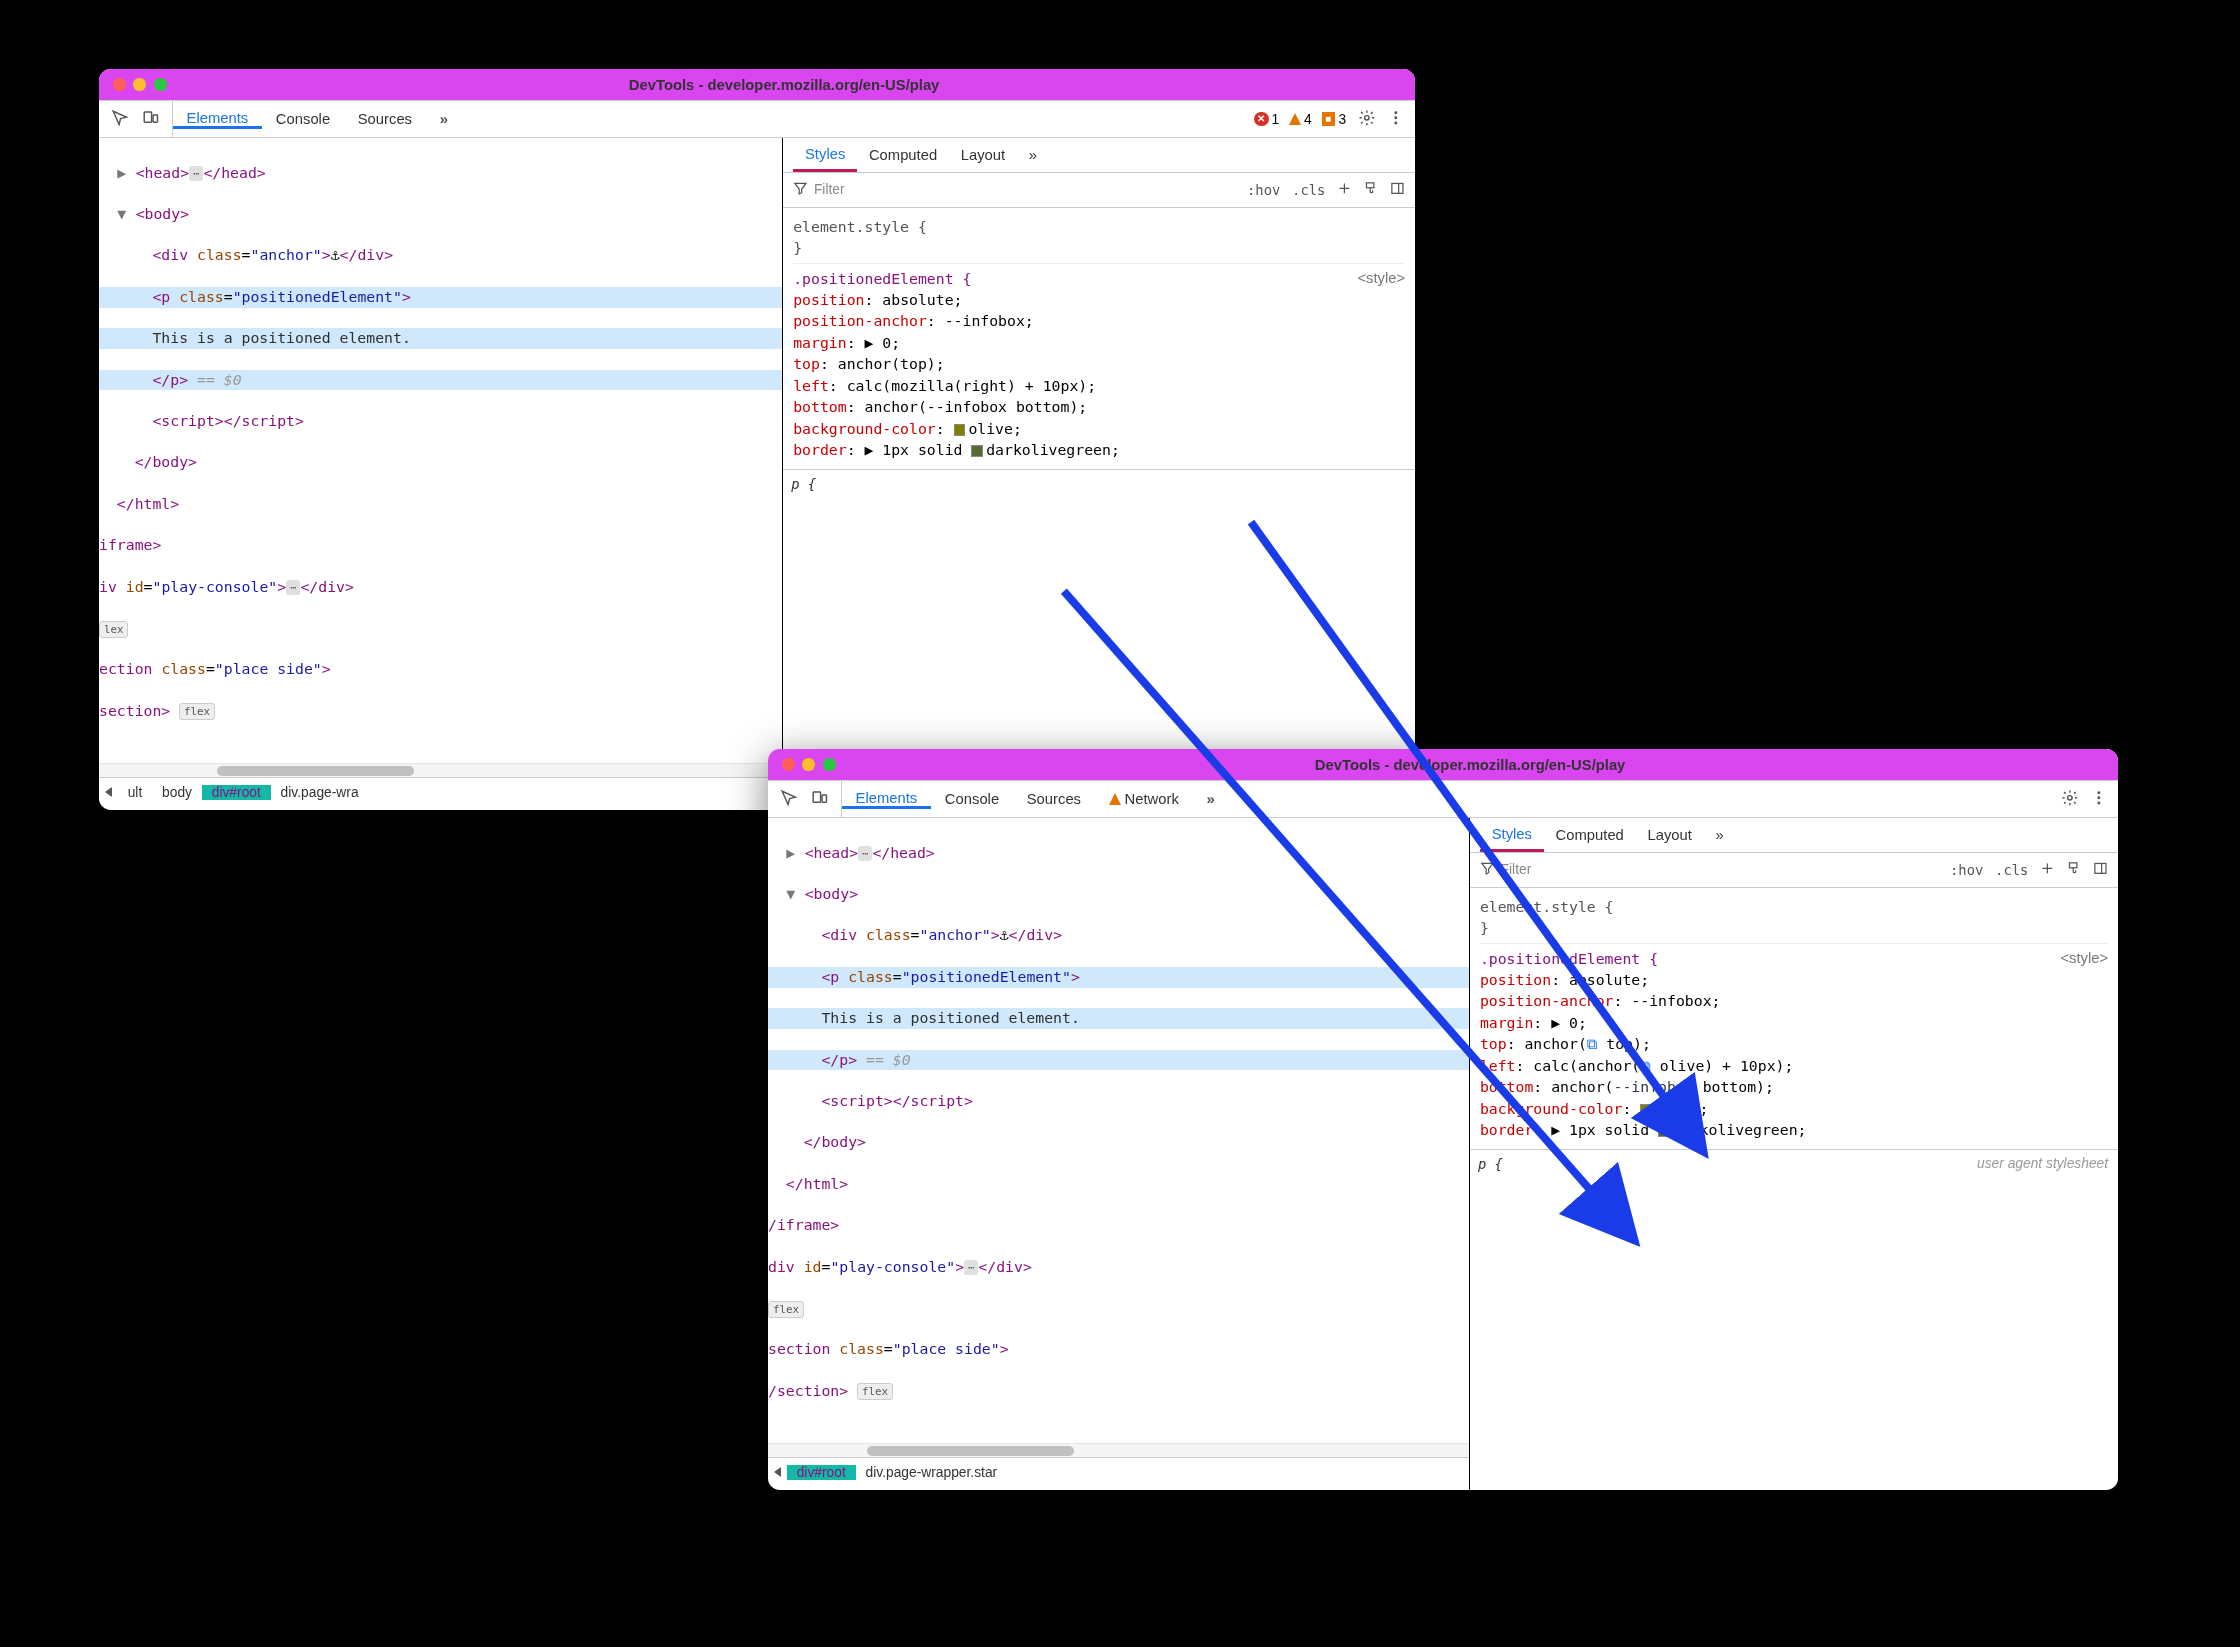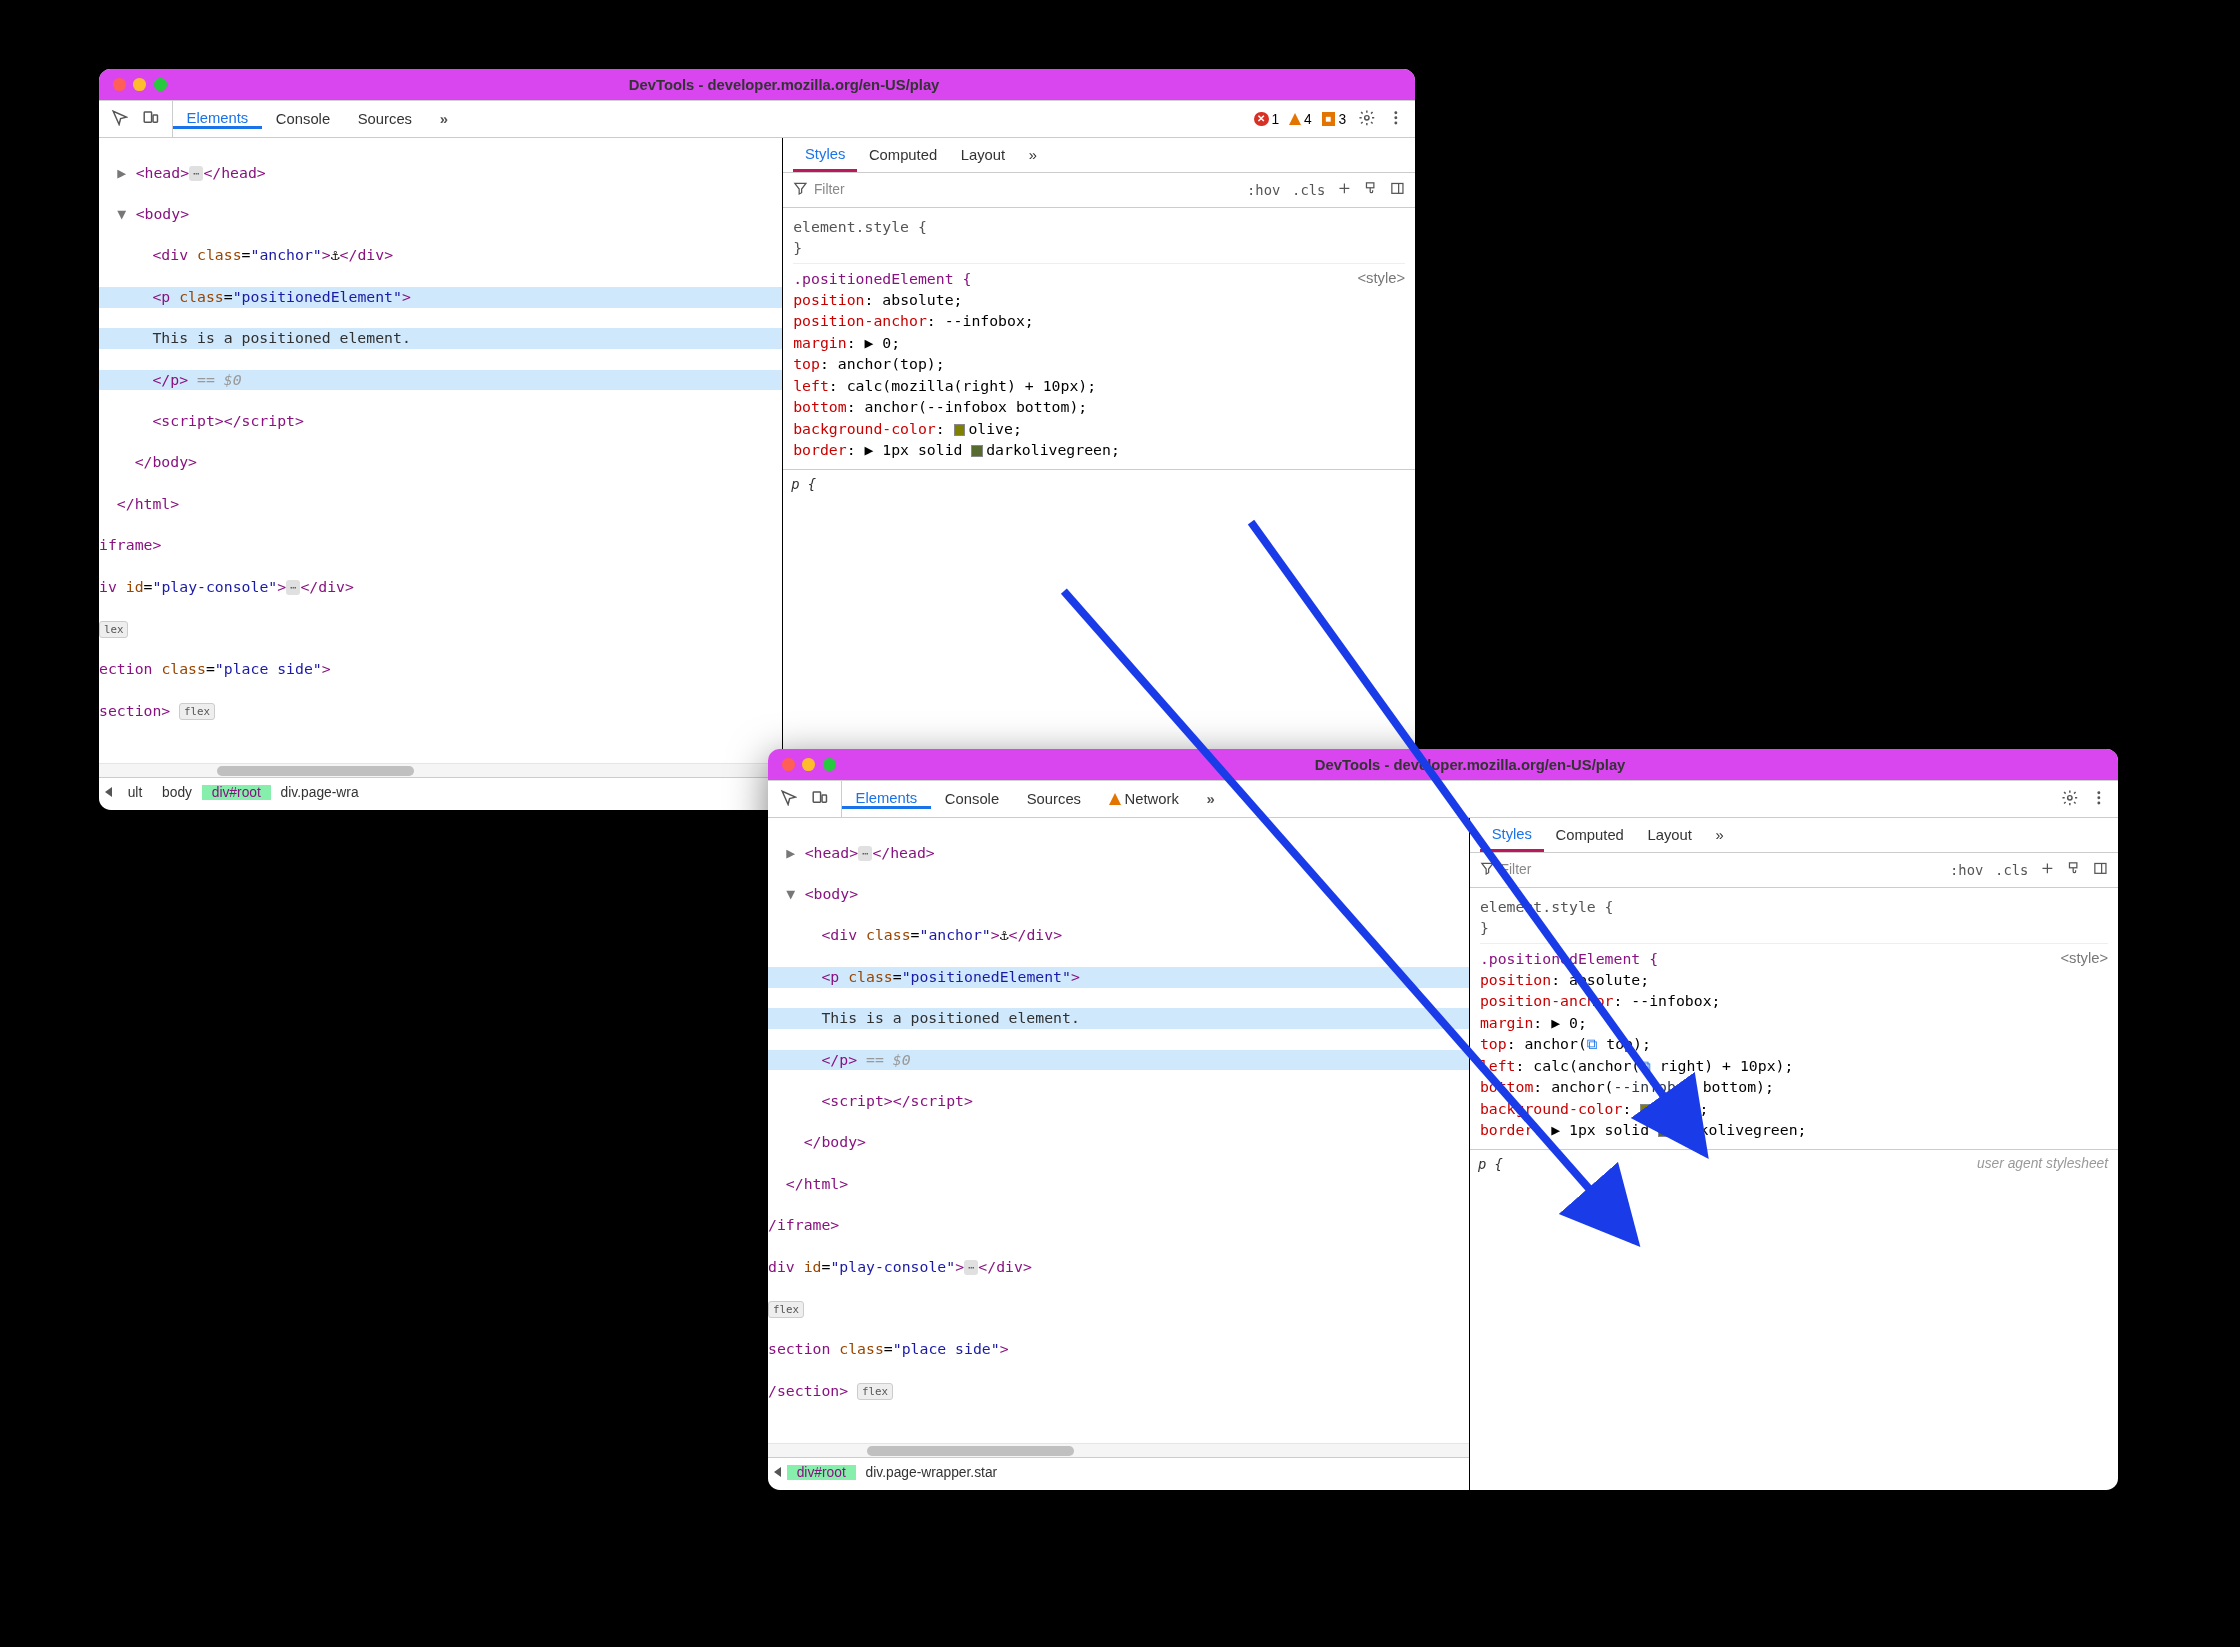--- a/index.html
+++ b/index.html
@@ -80,21 +80,21 @@
   .badge{display:inline-block;background:#eee;border:1px solid #ccc;border-radius:3px;padding:0 3.9px;font-size:10.8px;color:#555;vertical-align:middle;}
   .styles-body .selector{color:#881280;text-align:right;}
   .styles-body .prop{color:#c80000;}
   .styles-body .val{color:#000;}
   .styles-body .cvar{color:#303942;}
   .styles-body .lnk{color:#777;float:right;font-family:-apple-system,sans-serif;}
   .swatch{display:inline-block;width:11.8px;height:11.8px;border:1px solid #888;vertical-align:middle;margin-right:3px;}
   .linkicon{color:#1a73e8;display:inline-block;}
   .breadcrumb{height:29.6px;border-top:1px solid #ccc;display:flex;align-items:center;font-size:13.8px;font-family:-apple-system,sans-serif;color:#333;overflow:hidden;}
   .crumb{padding:0 9.9px;white-space:nowrap;}
-  .crumb.sel-c{background:#86efac;}
+  .crumb.sel-c{background:#14b8a6;}
   .crumb.purple{color:#881280;}
   .scrollbar{height:13.8px;background:#f5f5f5;position:relative;border-top:1px solid #e5e5e5;}
   .thumb{position:absolute;top:2px;height:9.9px;background:#c0c0c0;border-radius:4.9px;}
   .triangle-left{width:0;height:0;border-top:5.9px solid transparent;border-bottom:5.9px solid transparent;border-right:7.9px solid #555;margin:0 5.9px;}
   .ua-style{color:#999;font-style:italic;font-family:-apple-system,sans-serif;float:right;}
   svg.arrow{position:absolute;pointer-events:none;z-index:50;}
 </style>
 </head>
 <body>
 
@@ -338,21 +338,21 @@
       <div class="styles-body">
 <div><span style="color:#555;">element.style {</span></div>
 <div><span style="color:#555;">}</span></div>
 <div style="border-top:1px solid #eee;margin-top:3.9px;padding-top:3.9px;">
 <span class="lnk">&lt;style&gt;</span>
 <span class="selector">.positionedElement {</span></div>
 <div>  <span class="prop">position</span>: <span class="val">absolute</span>;</div>
 <div>  <span class="prop">position-anchor</span>: <span class="val">--infobox</span>;</div>
 <div>  <span class="prop">margin</span>: <span class="val">▶ 0</span>;</div>
 <div>  <span class="prop">top</span>: <span class="val">anchor(</span><span class="linkicon">⧉</span><span class="val"> top)</span>;</div>
-<div>  <span class="prop">left</span>: <span class="val">calc(anchor(</span><span class="linkicon">⧉</span><span class="val"> right) + 10px)</span>;</div>
+<div>  <span class="prop">left</span>: <span class="val">calc(anchor(</span><span class="linkicon">⧉</span><span class="val"> olive) + 10px)</span>;</div>
 <div>  <span class="prop">bottom</span>: <span class="val">anchor(</span><span class="cvar">--infobox</span><span class="val"> bottom)</span>;</div>
 <div>  <span class="prop">background-color</span>: <span class="swatch" style="background:olive;"></span><span class="val">olive</span>;</div>
 <div>  <span class="prop">border</span>: <span class="val">▶ 1px solid </span><span class="swatch" style="background:darkolivegreen;"></span><span class="val">darkolivegreen</span>;</div>
       </div>
       <div class="breadcrumb" style="font-family:'SF Mono',monospace;padding-left:7.9px;font-style:italic;">
         <span>p {</span>
         <span class="ua-style" style="margin-left:auto;padding-right:9.9px;">user agent stylesheet</span>
       </div>
     </div>
   </div>

